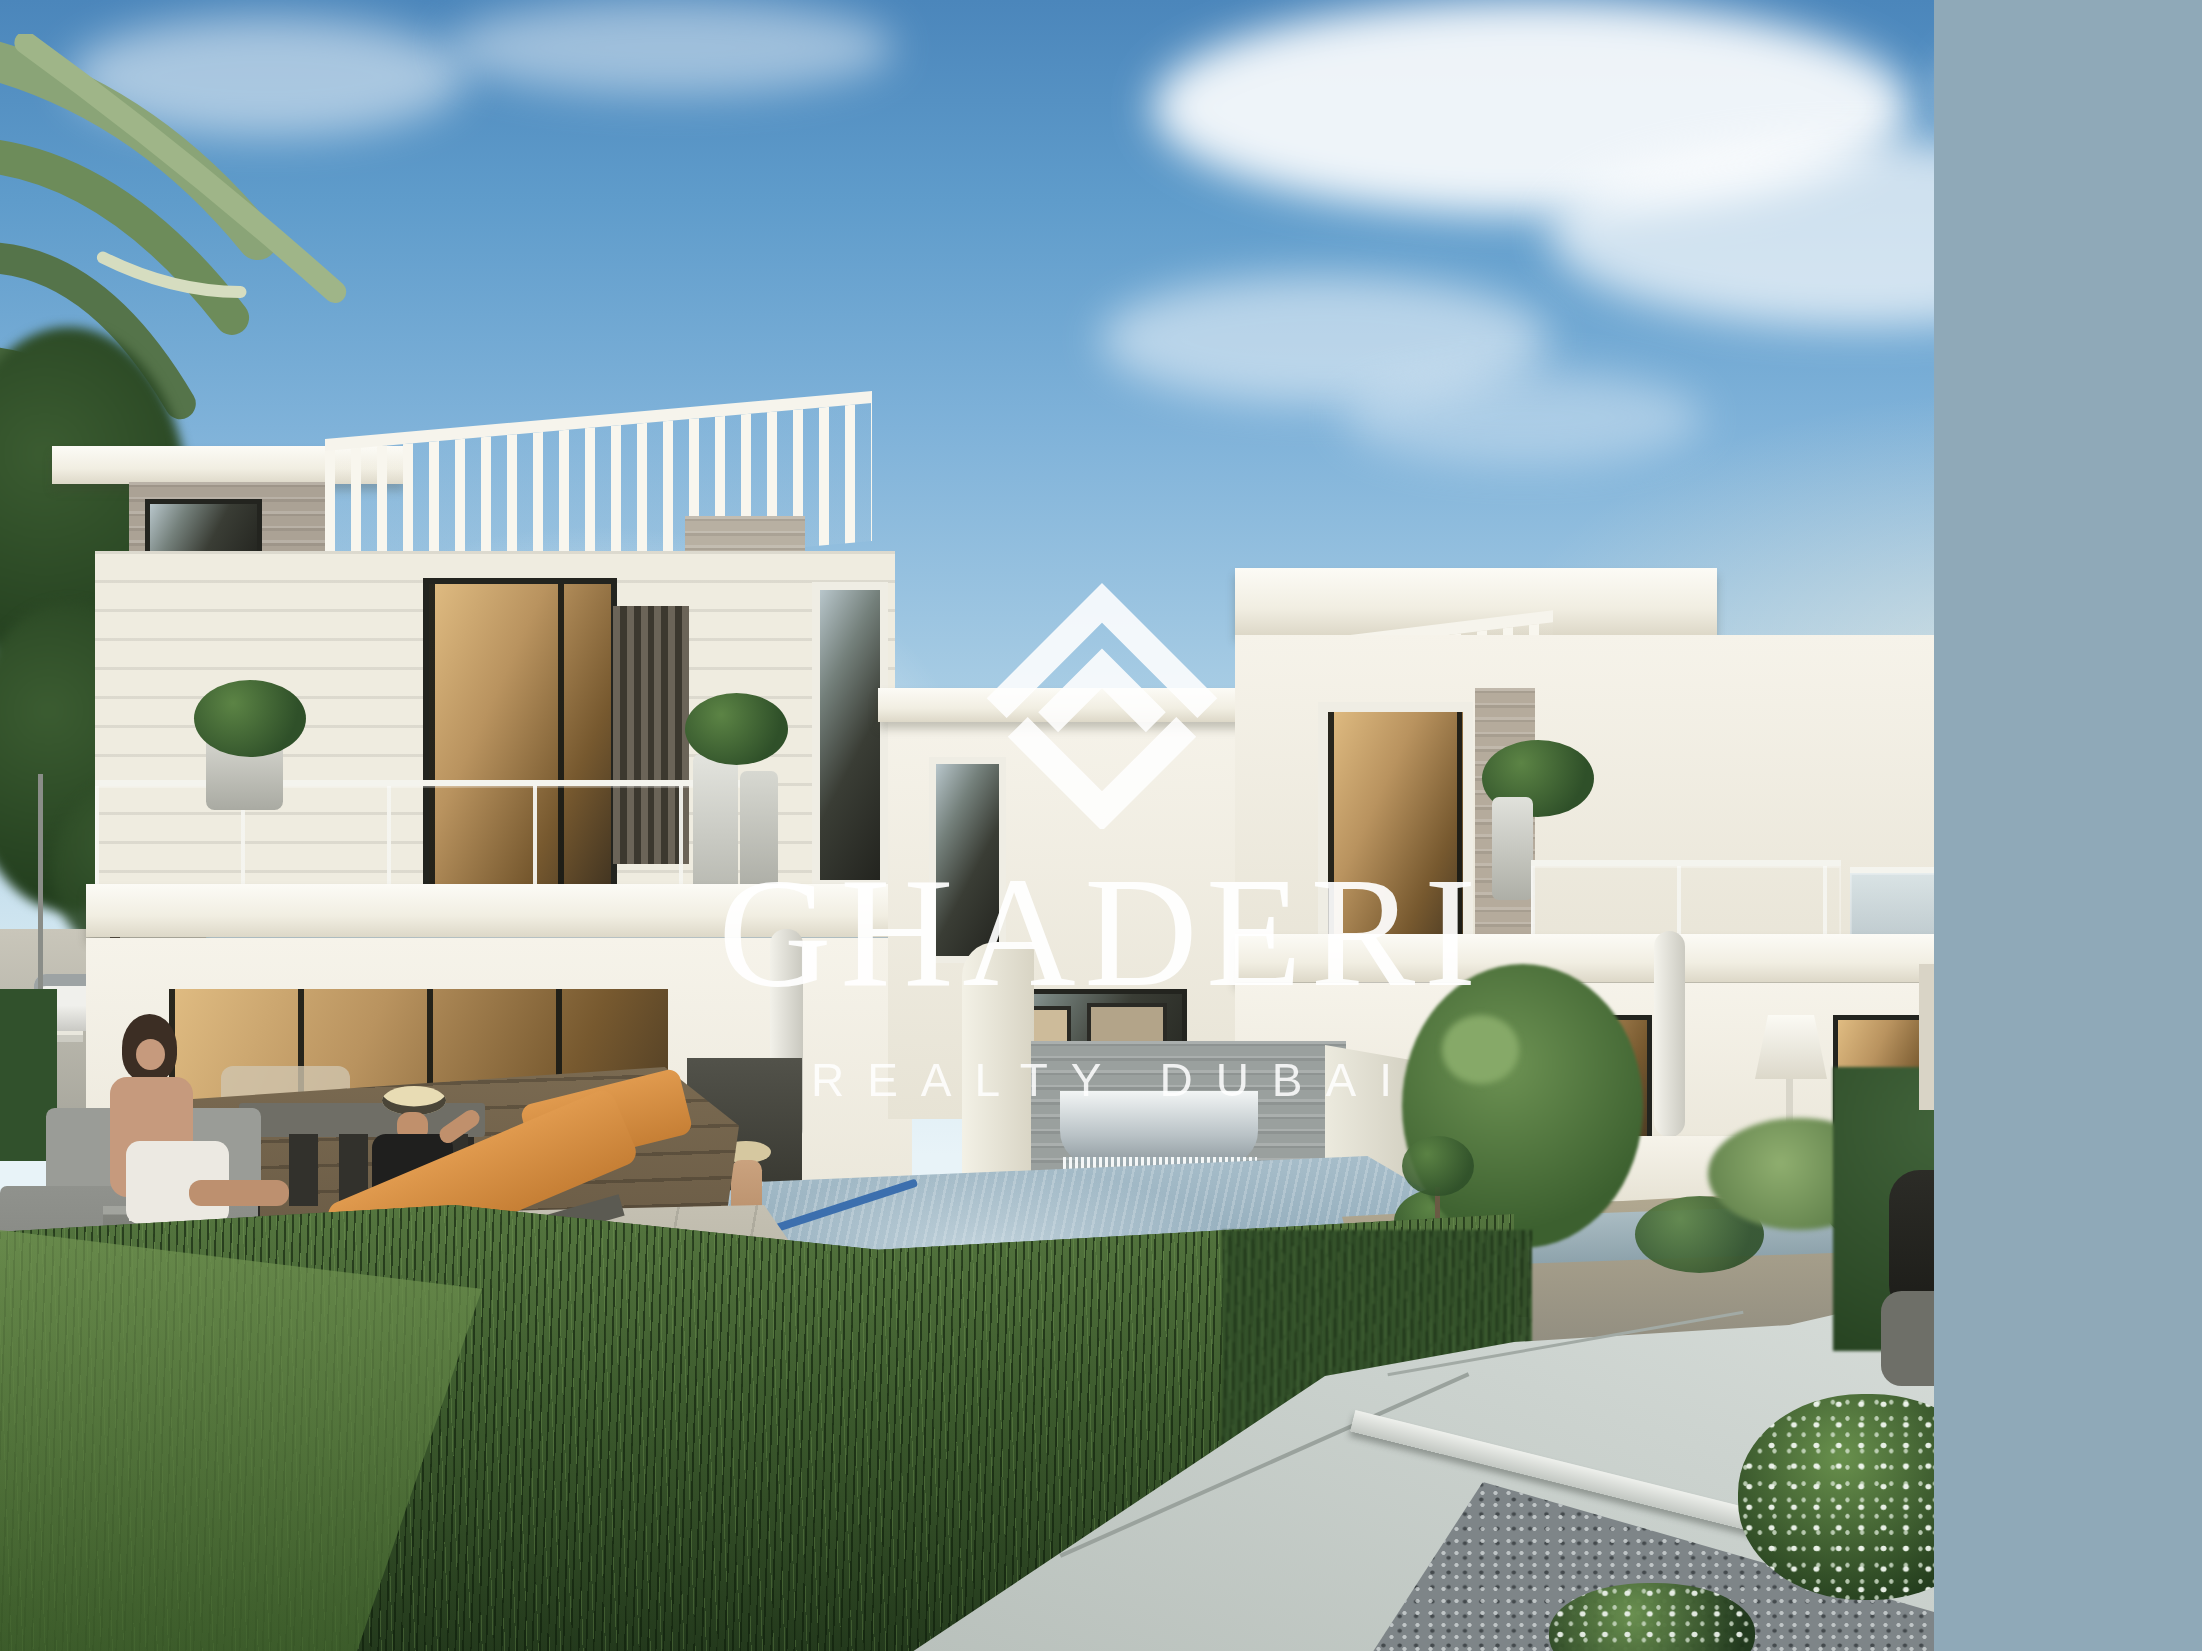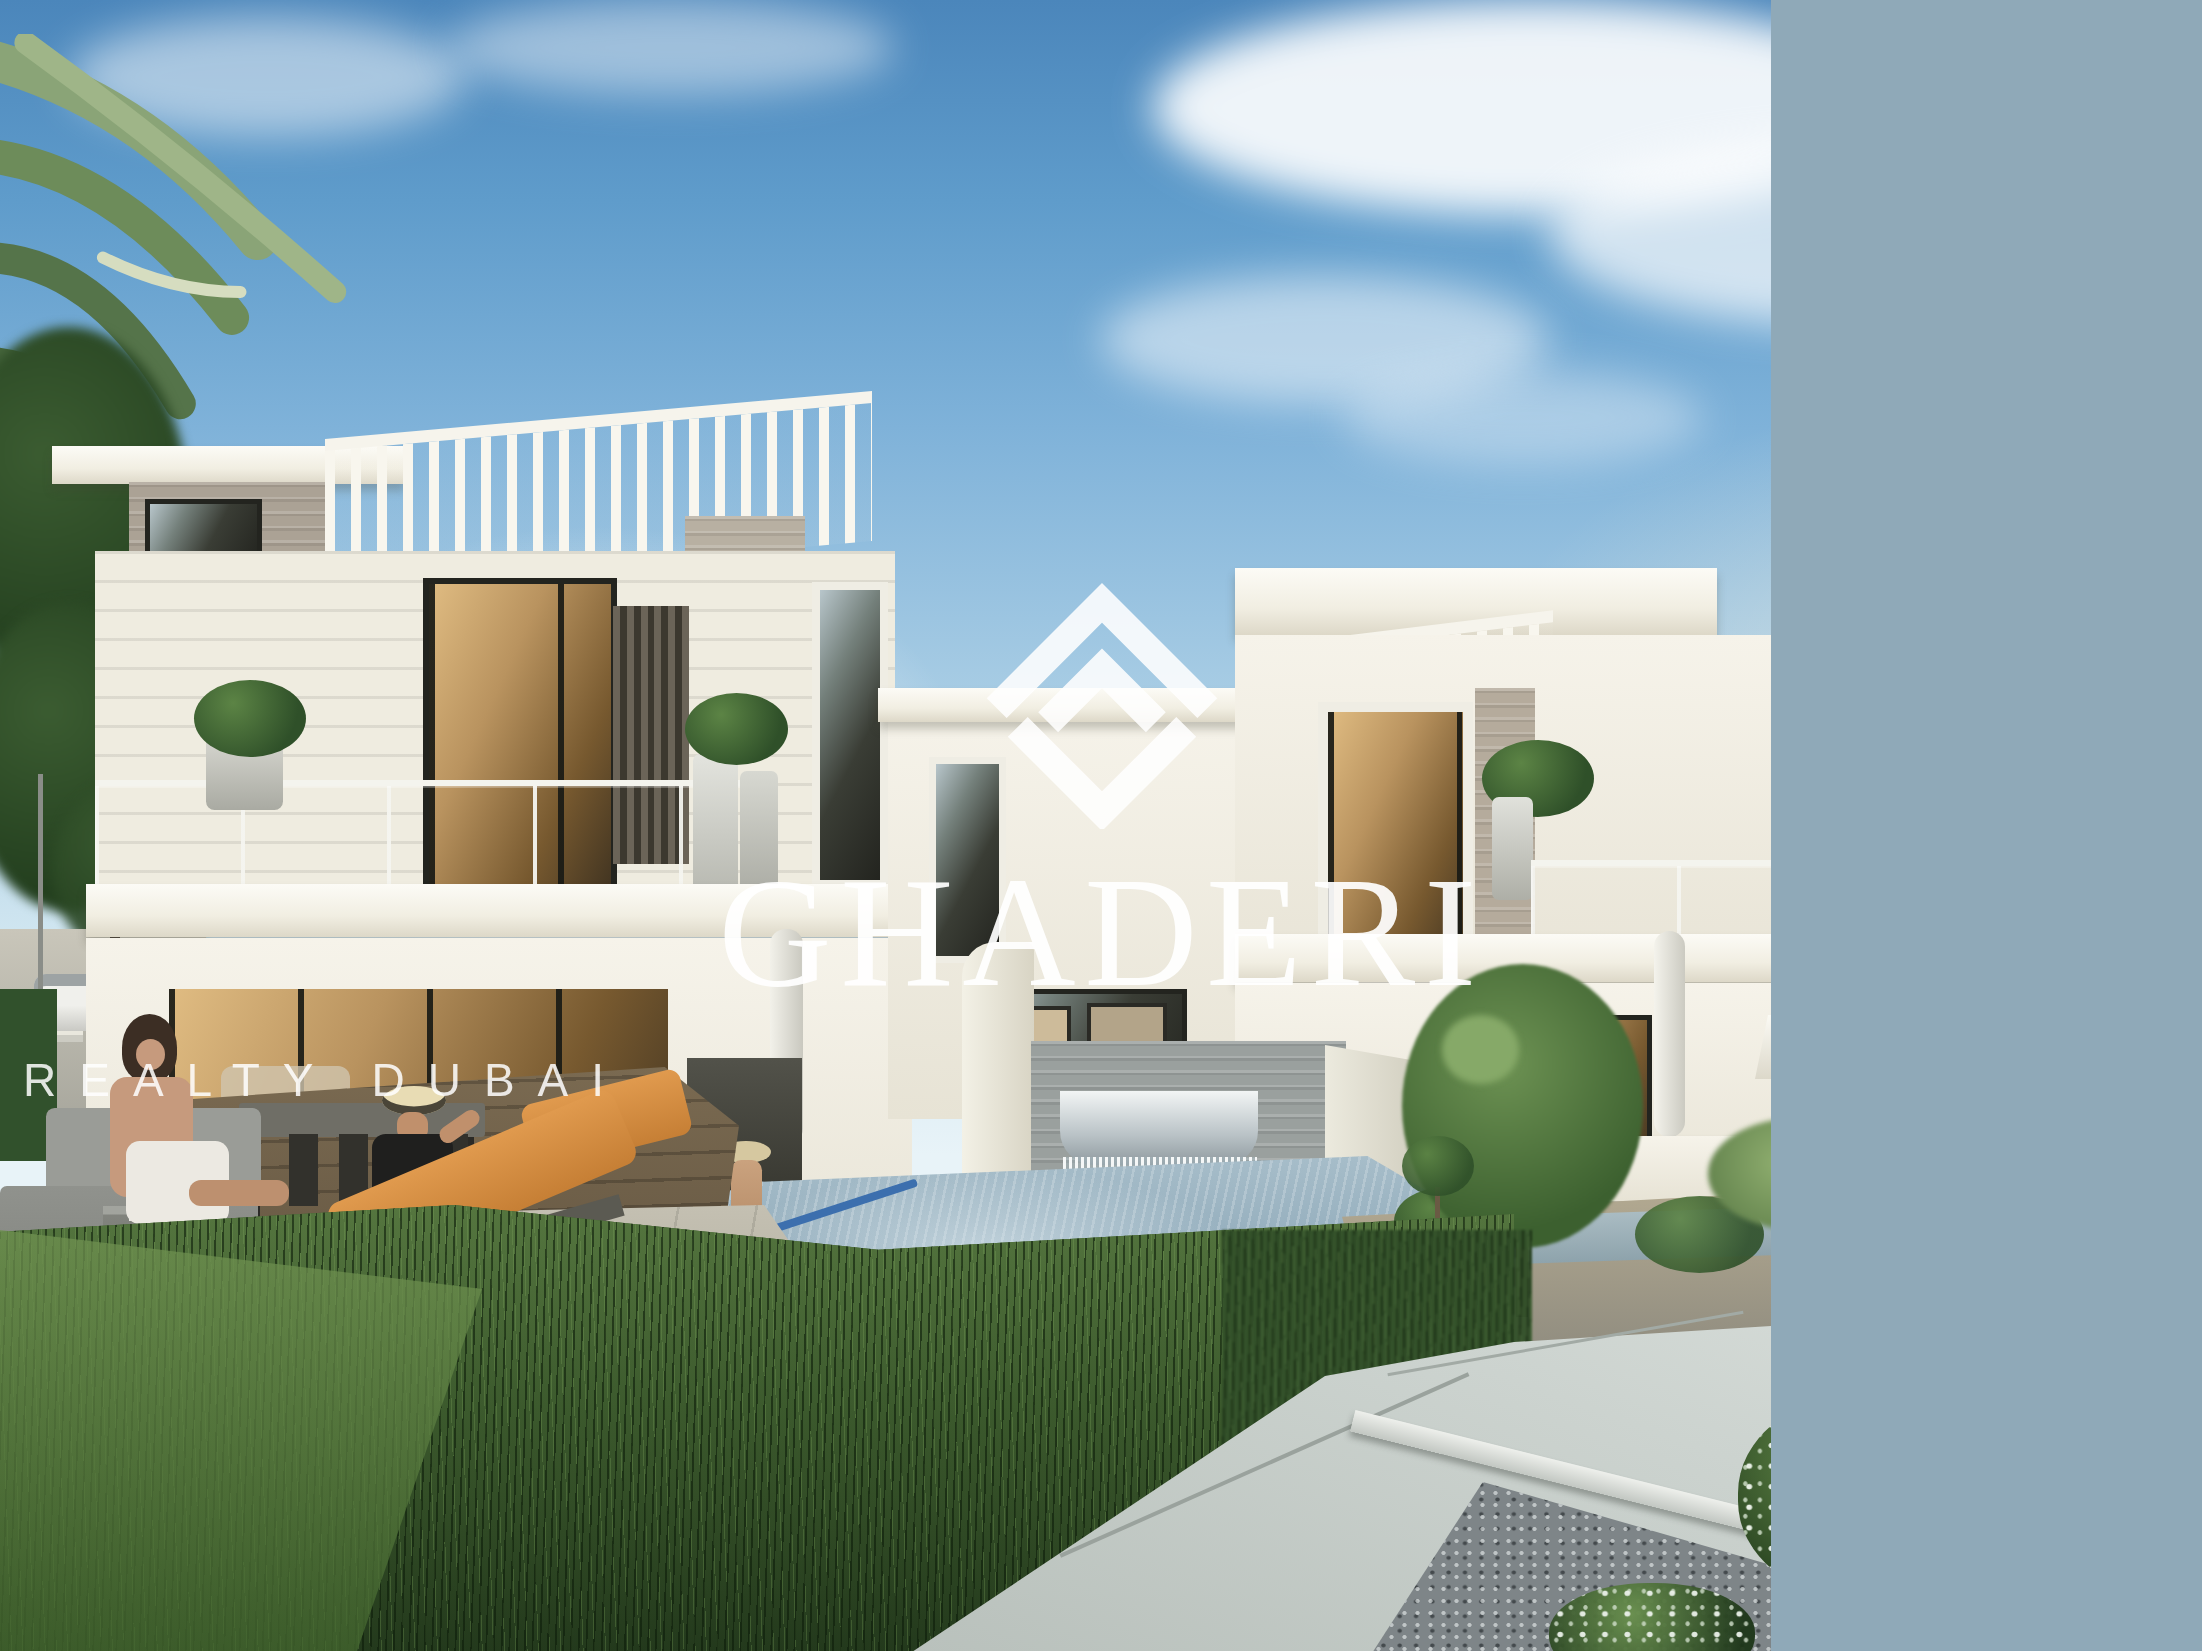--- a/index.html
+++ b/index.html
@@ -1,17 +1,17 @@
 <!DOCTYPE html>
 <html style="font-size:13.8px"><head>
 <meta charset="utf-8">
 <style>
   html,body{margin:0;padding:0;width:2203px;height:1652px;overflow:hidden;background:#8fa9b8;
             font-family:"Liberation Sans", sans-serif;}
-  .stage{position:relative;width:1771px;height:1652px;overflow:hidden;}
+  .stage{position:relative;width:1934px;height:1652px;overflow:hidden;}
   .abs{position:absolute;}
   
   .sky{left:0;top:0;width:2203px;height:1256px;
        background:
          radial-gradient(533px 361px at 27% 62%, rgba(255,255,255,.85), rgba(255,255,255,0) 70%),
          radial-gradient(774px 430px at 92% 55%, rgba(255,244,224,.5), rgba(255,255,255,0) 70%),
          linear-gradient(180deg,#4b86bb 0%,#5f9ccb 16%,#7fb2d9 34%,#a7cce4 55%,#cfe5f0 74%,#e8f3f8 92%);}
   .cloud{background:#fff;border-radius:50%;filter:blur(20.6px);}
   
   .slab{background:linear-gradient(180deg,#fcfbf6 0%,#f1eee2 60%,#ddd8c8 100%);
@@ -342,17 +342,17 @@
 
   <div>
     <svg class="abs" style="left:985px;top:578px;opacity:.88" width="234" height="251" viewBox="0 0 100 104">
       <g stroke="#ffffff" stroke-width="12" fill="none">
         <path d="M 5 54 L 50 9 L 95 54"></path>
         <path d="M 27 60 L 50 37 L 73 60"></path>
         <path d="M 14 62 L 50 98 L 86 62"></path>
       </g>
     </svg>
     <div class="abs wmTitle" style="left:0;top:854px;width:2203px;text-align:center">GHADERI</div>
-    <div class="abs wmSub" style="left:0;top:1057px;width:2203px;text-align:left;text-indent:23px">REALTY DUBAI</div>
+    <div class="abs wmSub" style="left:0;top:1057px;width:2203px;text-align:center;text-indent:23px">REALTY DUBAI</div>
   </div>
 
 </div>
 
 
 </body></html>

